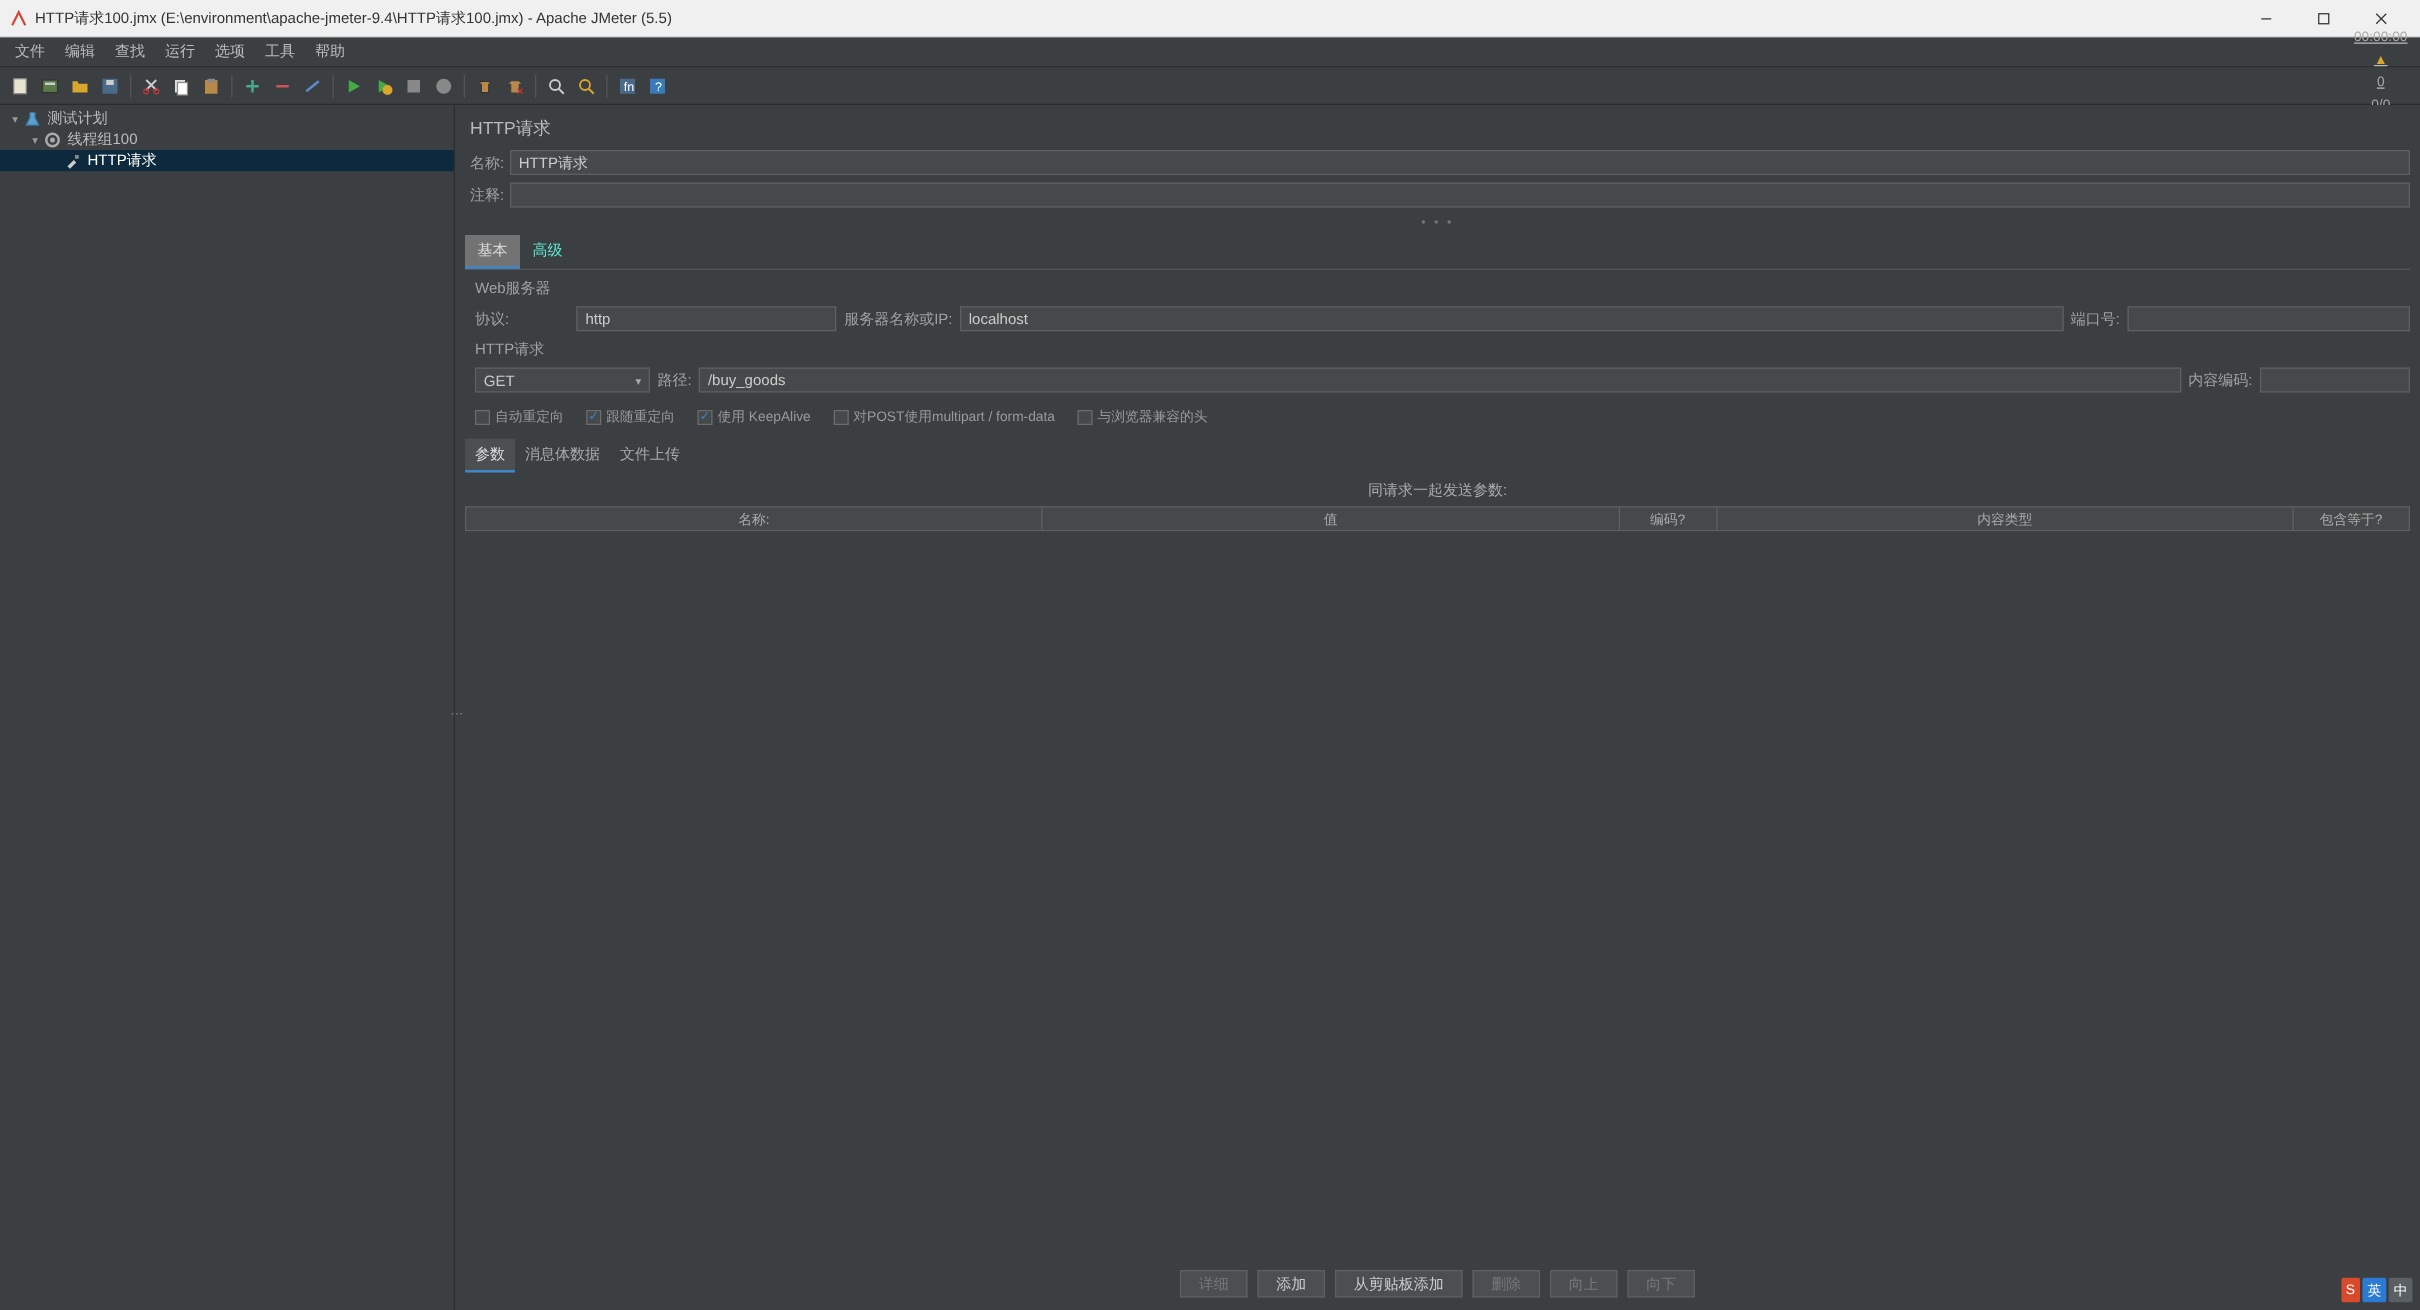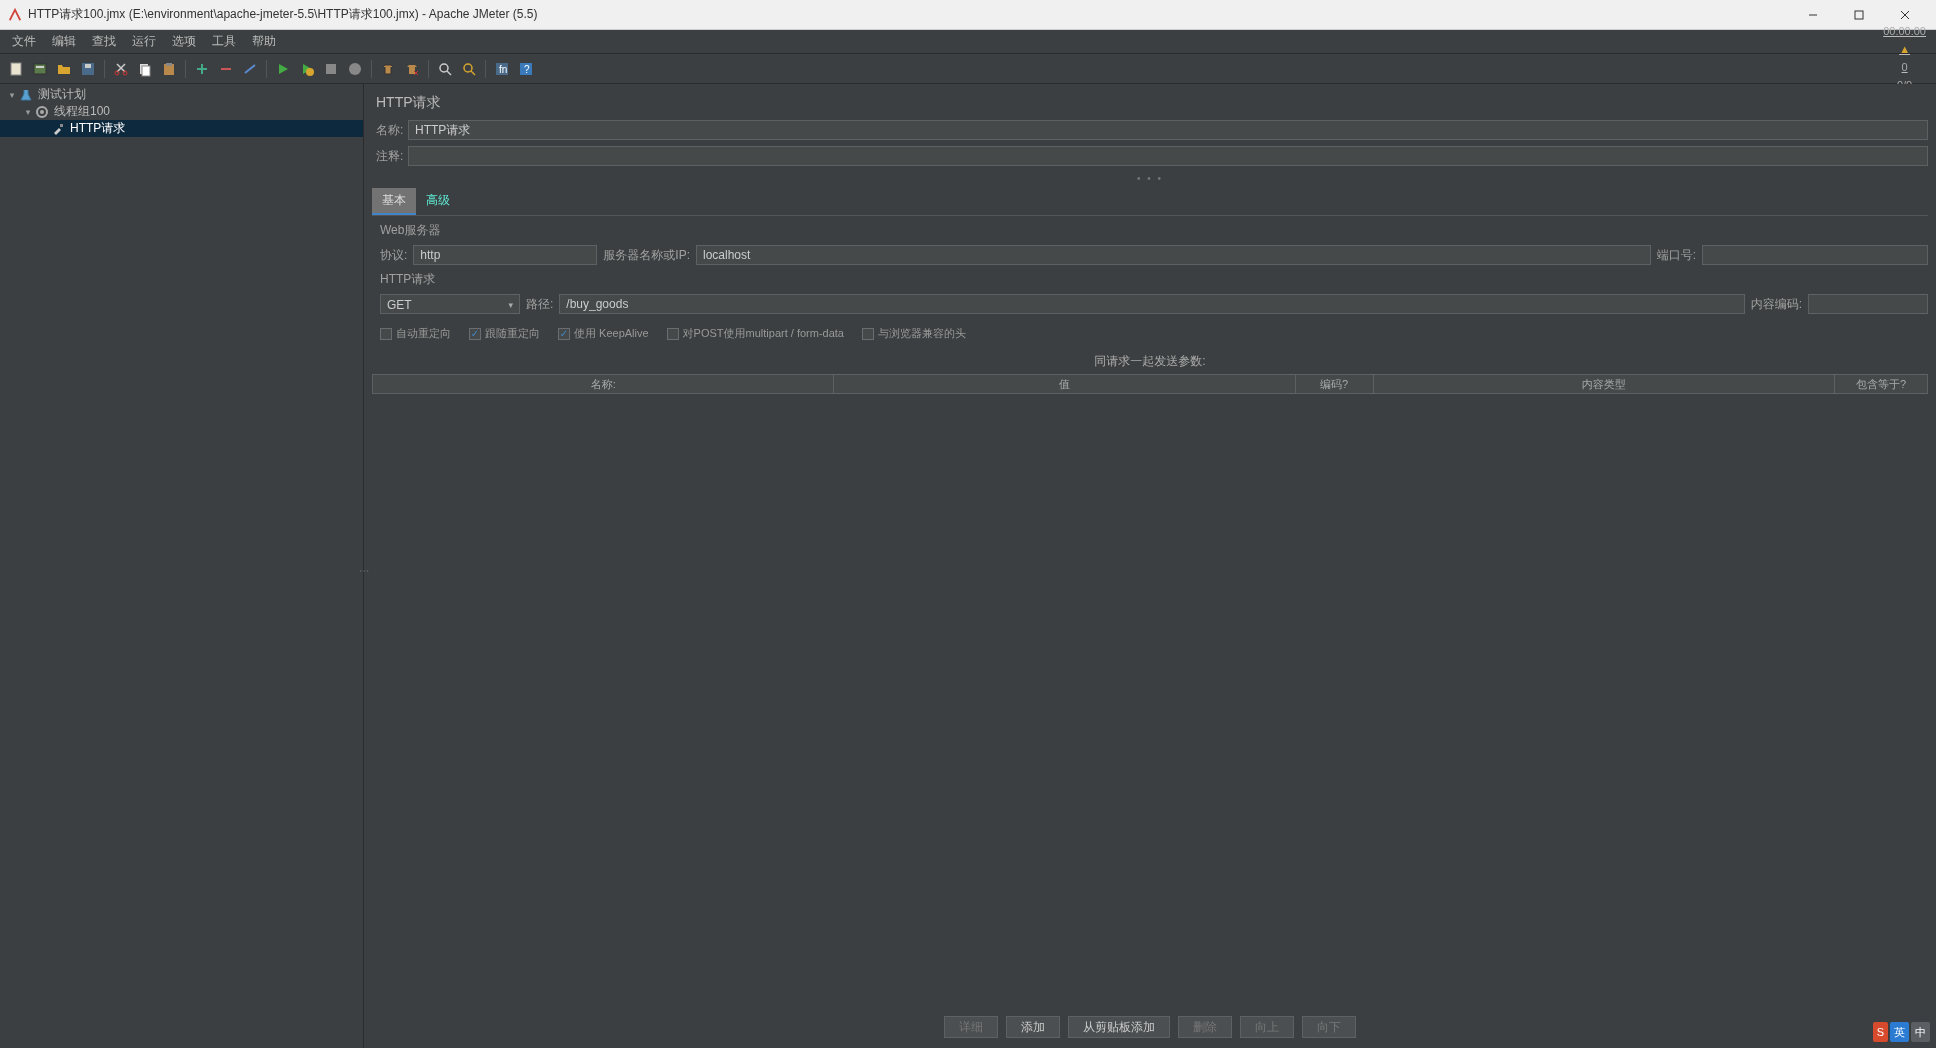--- a/index.html
+++ b/index.html
@@ -95,21 +95,21 @@
 </style>
 </head>
 <body>
 
 <div class="titlebar">
   <span class="titlebar-icon">
     <svg viewBox="0 0 16 16">
         <path d="M2 14 L8 2 L14 14" stroke="#d0463b" stroke-width="2" fill="none"></path>
       </svg>
   </span>
-  <span class="titlebar-title">HTTP请求100.jmx (E:\environment\apache-jmeter-5.5\HTTP请求100.jmx) - Apache JMeter (5.5)</span>
+  <span class="titlebar-title">HTTP请求100.jmx (E:\environment\apache-jmeter-9.4\HTTP请求100.jmx) - Apache JMeter (5.5)</span>
   <div class="win-controls">
     <div class="win-btn">
         <svg viewBox="0 0 10 10">
           <line x1="1" y1="5" x2="9" y2="5" stroke="#333" stroke-width="1"></line>
         </svg>
       </div>
     <div class="win-btn">
         <svg viewBox="0 0 10 10">
           <rect x="1" y="1" width="8" height="8" stroke="#333" fill="none" stroke-width="1"></rect>
         </svg>
@@ -318,21 +318,21 @@
 
     <div class="tabs">
       <div class="tab active">基本</div>
       <div class="tab">高级</div>
     </div>
 
     <div class="section">
       <div class="section-title">Web服务器</div>
       <div class="inline-row">
         <span class="inline-label">协议:</span>
-        <input class="input-sm" style="width: 184px;" value="http">
+        <input class="input-sm" style="width: 208px; margin-left: 48px;" value="http">
         <span class="inline-label">服务器名称或IP:</span>
         <input class="input-sm" style="flex: 1 1 0%;" value="localhost">
         <span class="inline-label">端口号:</span>
         <input class="input-sm" style="width: 226px;" value="">
       </div>
 
       <div class="section-title">HTTP请求</div>
       <div class="inline-row">
         <div class="select-box" style="width:140px">
             <span>GET</span>
@@ -360,20 +360,25 @@
       <div class="check-item">
           <span class="checkbox"></span>
           <span>对POST使用multipart / form-data</span>
         </div>
       <div class="check-item">
           <span class="checkbox"></span>
           <span>与浏览器兼容的头</span>
         </div>
     </div>
 
+    <div class="subtabs">
+      <div class="subtab active">参数</div>
+      <div class="subtab">消息体数据</div>
+      <div class="subtab">文件上传</div>
+    </div>
 
     <div class="params-title">同请求一起发送参数:</div>
     <div class="params-header">
       <div class="ph-cell" style="flex:3">名称:</div>
       <div class="ph-cell" style="flex:3">值</div>
       <div class="ph-cell" style="flex:0.5">编码?</div>
       <div class="ph-cell" style="flex:3">内容类型</div>
       <div class="ph-cell" style="flex:0.6">包含等于?</div>
     </div>
     <div class="params-body"></div>

